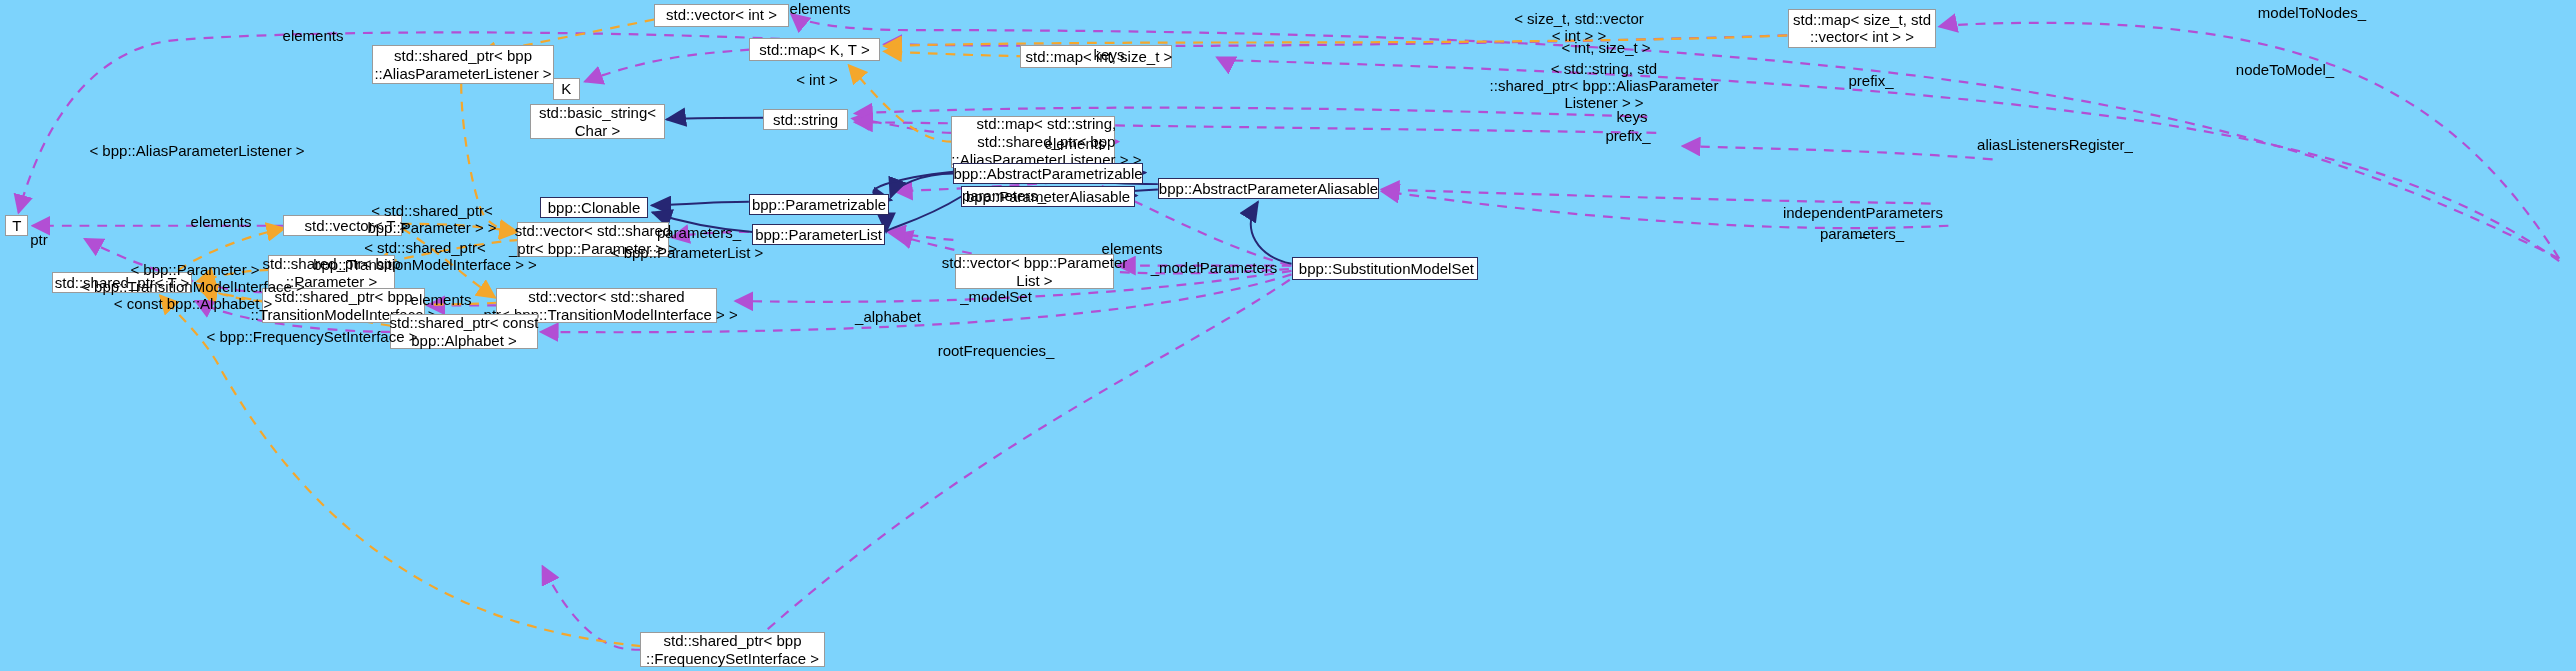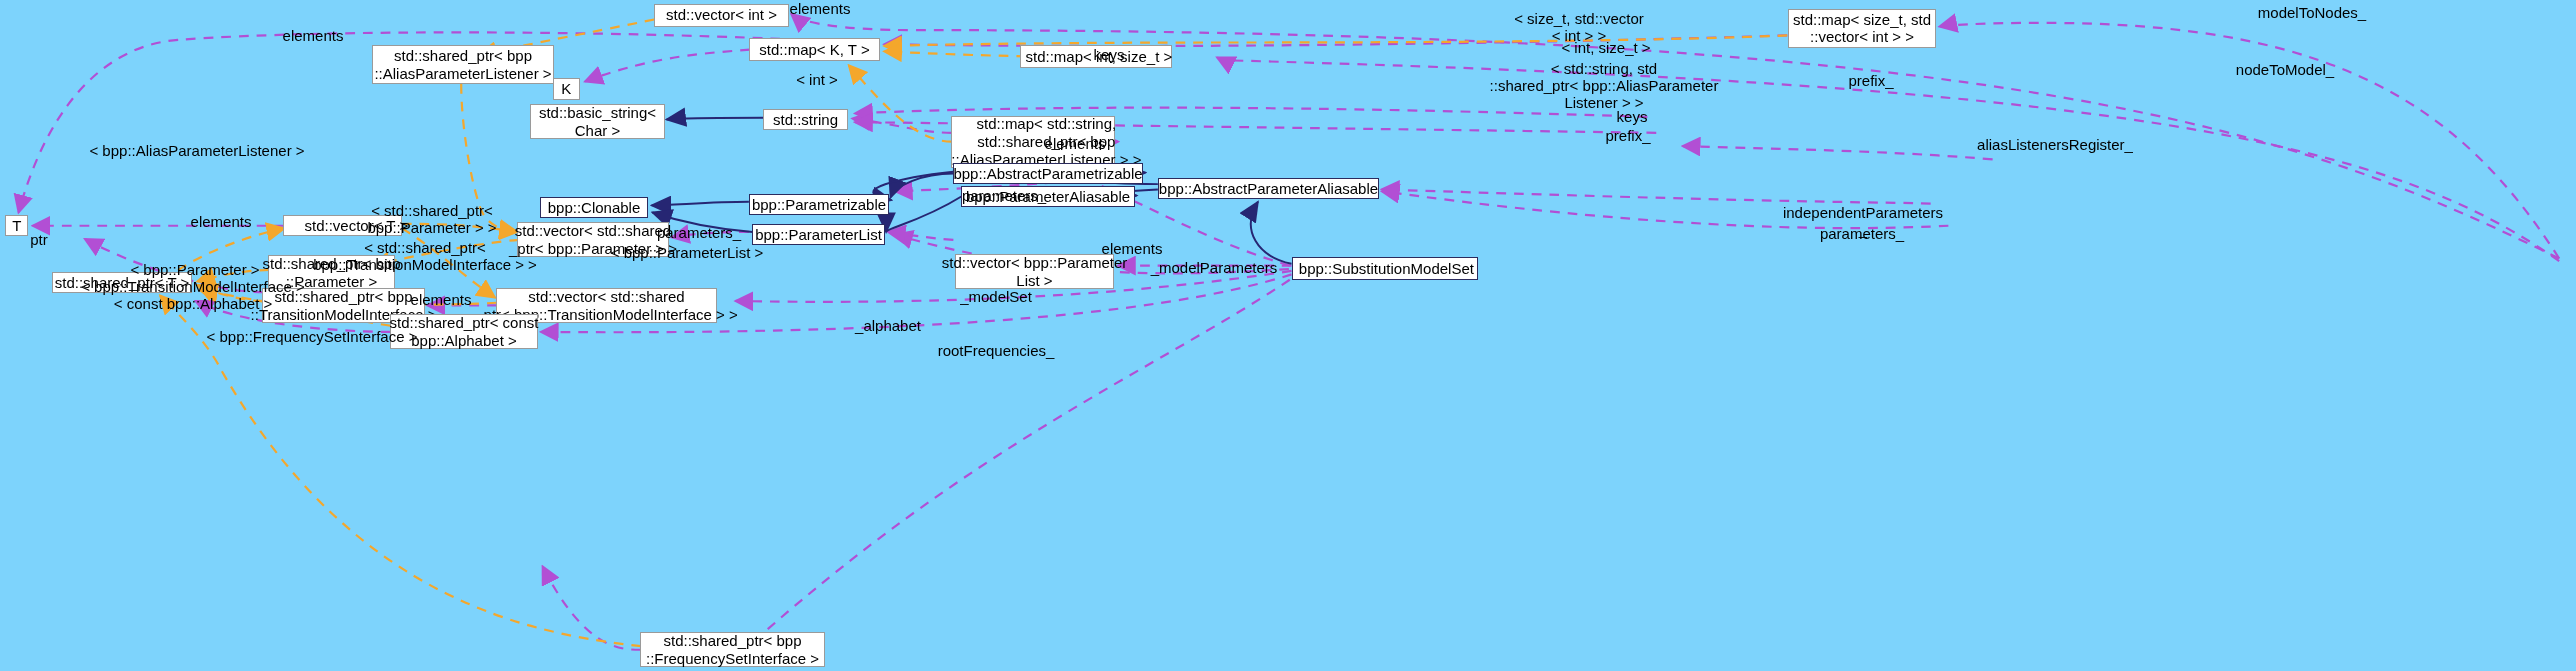--- a/index.html
+++ b/index.html
@@ -163,18 +163,18 @@
       <div class="elabel" style="left: 425px; top: 239px;">&lt; std::shared_ptr&lt;
 bpp::TransitionModelInterface &gt; &gt;</div>
       <div class="elabel" style="left: 39px; top: 231px;">ptr</div>
       <div class="elabel" style="left: 195px; top: 261px;">&lt; bpp::Parameter &gt;</div>
       <div class="elabel" style="left: 687px; top: 244px;">&lt; bpp::ParameterList &gt;</div>
       <div class="elabel" style="left: 1214px; top: 259px;">_modelParameters</div>
       <div class="elabel" style="left: 193px; top: 278px;">&lt; bpp::TransitionModelInterface &gt;</div>
       <div class="elabel" style="left: 441px; top: 291px;">elements</div>
       <div class="elabel" style="left: 996px; top: 288px;">_modelSet</div>
       <div class="elabel" style="left: 193px; top: 295px;">&lt; const bpp::Alphabet &gt;</div>
-      <div class="elabel" style="left: 888px; top: 317px;">_alphabet</div>
+      <div class="elabel" style="left: 888px; top: 308px;">_alphabet</div>
       <div class="elabel" style="left: 312px; top: 328px;">&lt; bpp::FrequencySetInterface &gt;</div>
       <div class="elabel" style="left: 996px; top: 342px;">rootFrequencies_</div>
     </div>
 </div>
 
 
 </body></html>

